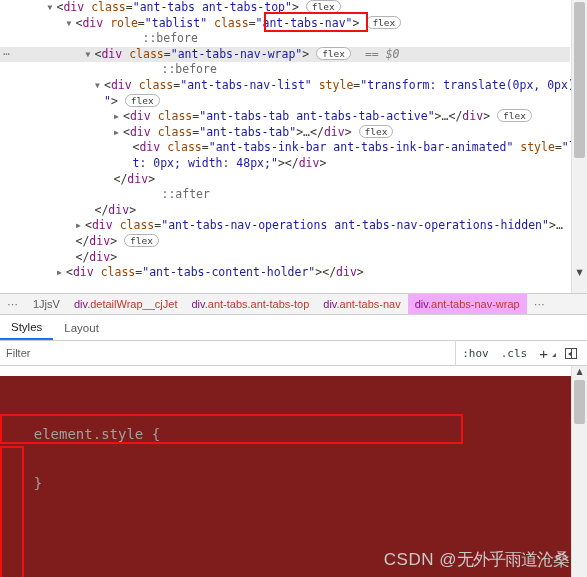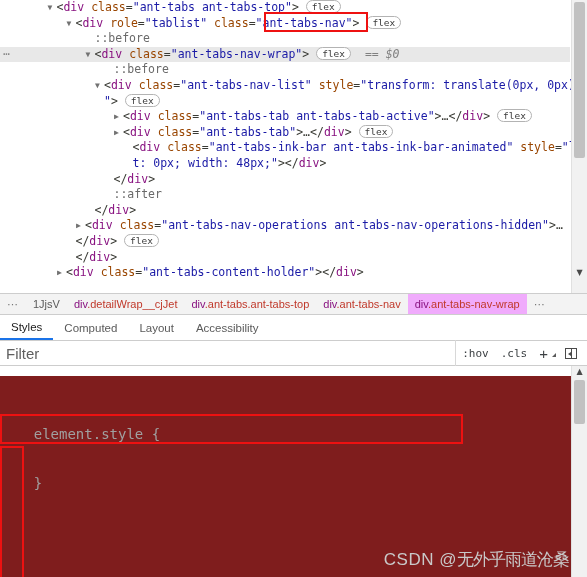--- a/index.html
+++ b/index.html
@@ -60,21 +60,21 @@
     vertical-align: 1px;
   }
   .tri.open::before { content: "\25BC"; }
   .tri.closed::before { content: "\25B6"; }
   .tri.none::before { content: " "; }
 
   .pun   { color: #393a34; }        
   .tag   { color: #881280; }        
   .attn  { color: #994500; }        
   .attv  { color: #1a1aa6; }        
-  .pseudo{ color: #6a6a6a; }        
+  .pseudo{ color: #6a6a6a; margin-left: 48px; }        
   .etc   { color: #393a34; }
   .dollar{ color: #808080; font-style: italic; }
 
   .badge {
     display: inline-block;
     border: 1px solid #b3b3b3;
     border-radius: 7px;
     padding: 0 5px;
     font-size: 9.5px;
     line-height: 11px;
@@ -191,21 +191,21 @@
     font-size: 11.5px;
   }
   #filter-input {
     flex: 1 1 auto;
     height: 100%;
     border: none;
     outline: none;
     background: transparent;
     padding-left: 6px;
     font-family: "Liberation Sans", sans-serif;
-    font-size: 15px;
+    font-size: 11px;
     color: #333;
     border-right: 1px solid #d8d8d8;
   }
   #filter-input::placeholder { color: #5f5f5f; }
   .fbtn {
     padding: 0 6px;
     color: #3c4043;
     font-family: "DejaVu Sans Mono", "Liberation Mono", monospace;
     font-size: 11px;
     white-space: nowrap;
@@ -325,23 +325,21 @@
     <span class="crumb plain">1JjsV</span>
     <span class="crumb"><span>div</span><span class="cls">.detailWrap__cjJet</span></span>
     <span class="crumb"><span>div</span><span class="cls">.ant-tabs.ant-tabs-top</span></span>
     <span class="crumb"><span>div</span><span class="cls">.ant-tabs-nav</span></span>
     <span class="crumb active"><span>div</span><span class="cls">.ant-tabs-nav-wrap</span></span>
     <span class="crumb plain"><span class="dots">⋯</span></span>
   </div>
 
 <div id="sb-tabs">
     <div class="sbtab active">Styles</div>
-    <div class="sbtab">Computed</div>
     <div class="sbtab">Layout</div>
-    <div class="sbtab">Accessibility</div>
   </div>
 
 <div id="filter-bar">
   <input id="filter-input" type="text" placeholder="Filter" style="">
   <div class="fbtn">:hov</div>
   <div class="fbtn">.cls</div>
   <div class="fbtn plus">+</div>
   <div class="fbtn panelicon">
     <span class="panelbox"></span>
   </div>

